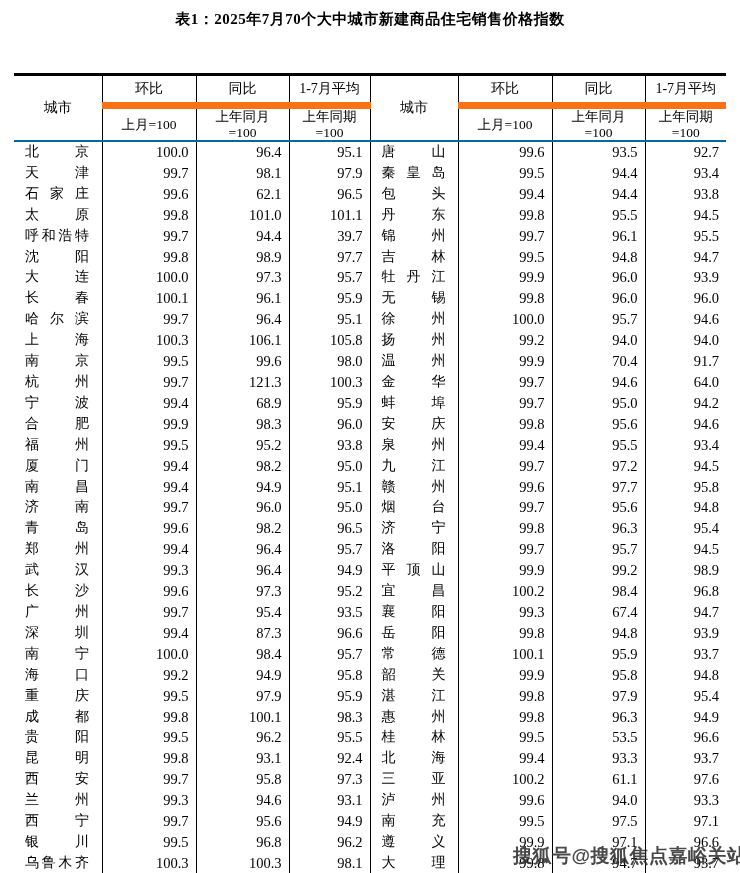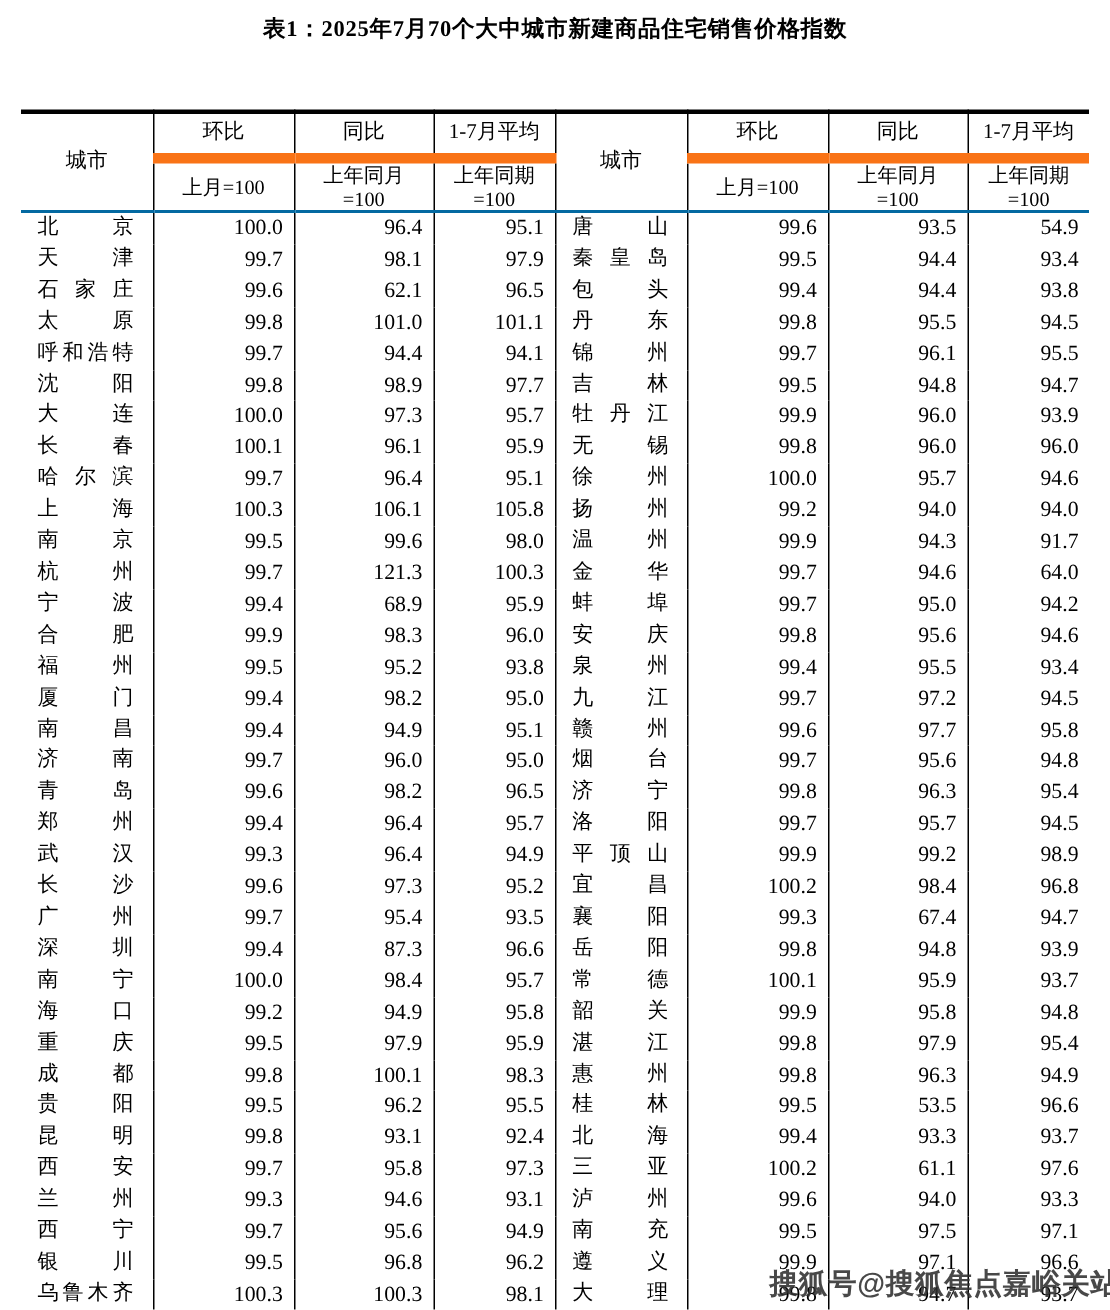--- a/index.html
+++ b/index.html
@@ -128,21 +128,21 @@
           </span></td>
     <td class="num">100.0</td>
     <td class="num">96.4</td>
     <td class="num">95.1</td>
     <td class="city"><span class="city-name">
             <i>唐</i>
             <i>山</i>
           </span></td>
     <td class="num">99.6</td>
     <td class="num">93.5</td>
-    <td class="num">54.9</td>
+    <td class="num">92.7</td>
   </tr>
 
   <tr>
     <td class="city"><span class="city-name">
             <i>天</i>
             <i>津</i>
           </span></td>
     <td class="num">99.7</td>
     <td class="num">98.1</td>
     <td class="num">97.9</td>
@@ -193,21 +193,21 @@
 
   <tr>
     <td class="city"><span class="city-name">
             <i>呼</i>
             <i>和</i>
             <i>浩</i>
             <i>特</i>
           </span></td>
     <td class="num">99.7</td>
     <td class="num">94.4</td>
-    <td class="num">94.1</td>
+    <td class="num">39.7</td>
     <td class="city"><span class="city-name">
             <i>锦</i>
             <i>州</i>
           </span></td>
     <td class="num">99.7</td>
     <td class="num">96.1</td>
     <td class="num">95.5</td>
   </tr>
 
   <tr>
@@ -303,21 +303,21 @@
             <i>京</i>
           </span></td>
     <td class="num">99.5</td>
     <td class="num">99.6</td>
     <td class="num">98.0</td>
     <td class="city"><span class="city-name">
             <i>温</i>
             <i>州</i>
           </span></td>
     <td class="num">99.9</td>
-    <td class="num">94.3</td>
+    <td class="num">70.4</td>
     <td class="num">91.7</td>
   </tr>
 
   <tr>
     <td class="city"><span class="city-name">
             <i>杭</i>
             <i>州</i>
           </span></td>
     <td class="num">99.7</td>
     <td class="num">121.3</td>

